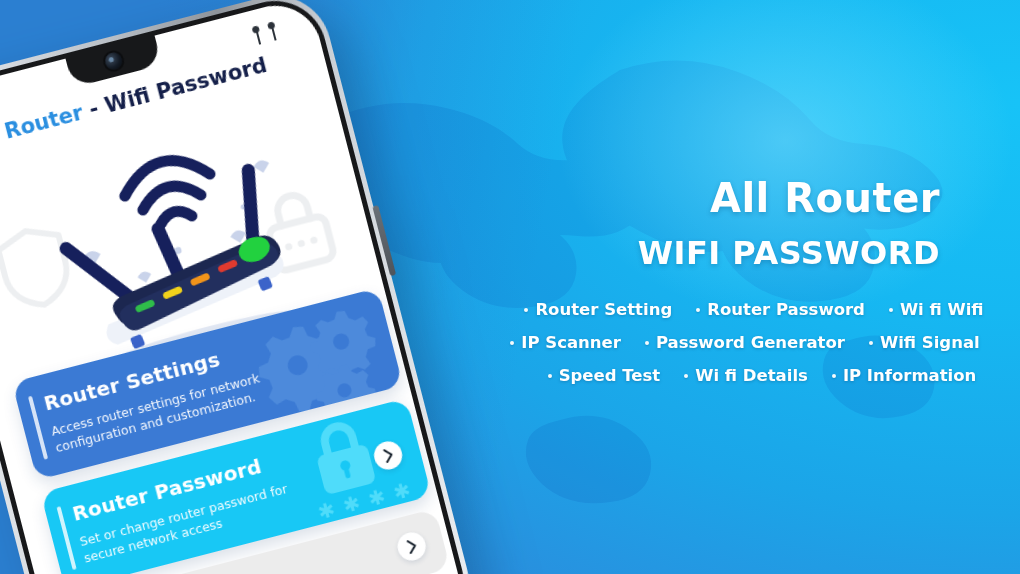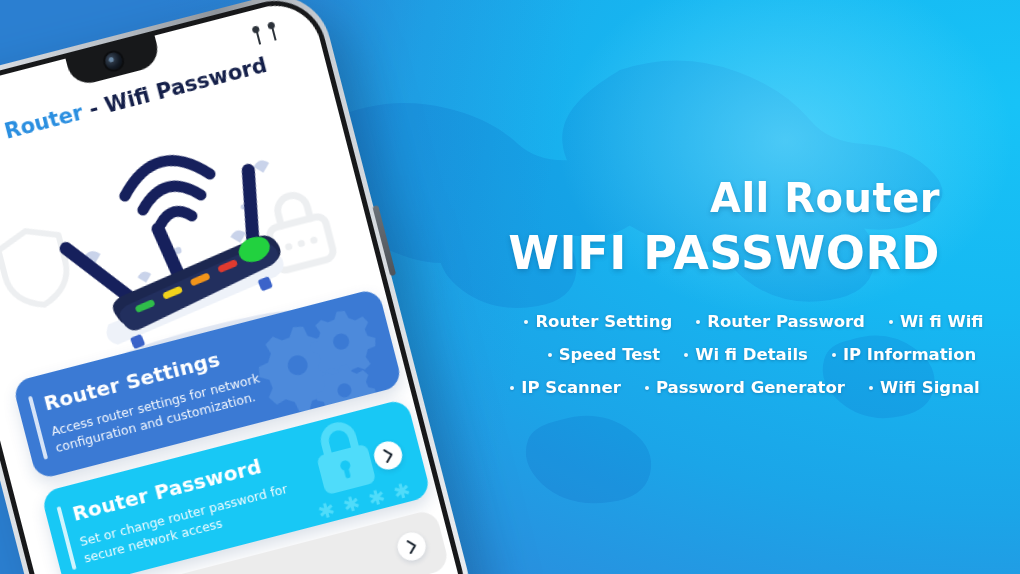--- a/index.html
+++ b/index.html
@@ -38,24 +38,24 @@
     pointer-events:none;
   }
   .headline{
     position:absolute; right:80px; width:480px; text-align:right;
     color:#ffffff; font-weight:bold; letter-spacing:.5px;
     text-shadow:0 2px 5px rgba(8,70,115,.30);
     font-family:"DejaVu Sans", sans-serif;
     white-space:nowrap;
   }
   #hl1{ top:176px; font-size:40px; line-height:44px; }
-  #hl2{ top:228px; font-size:46px; line-height:50px; right:80px; }
+  #hl2{ top:228px; font-size:32px; line-height:50px; right:80px; }
 
   #features{
-    position:absolute; top:312px; left:10px; width:530px;
+    position:absolute; top:300px; left:10px; width:530px;
   }
   .frow{
     display:flex; justify-content:center; align-items:center;
     margin-bottom:14px; gap:6px;
   }
   .frow.r1{ padding-left:18px; }
   .frow.r2{ padding-left:34px; }
   .frow.r3{ padding-left:0px; }
   .fitem{
     display:flex; align-items:center; gap:7px;
@@ -239,47 +239,47 @@
         <span class="fitem">
           <span class="dot"></span>
           <span>Router Password</span>
         </span>
         <span class="fitem">
           <span class="dot"></span>
           <span>Wi fi Wifi</span>
         </span>
       </div>
 
+      <div class="frow r3">
+        <span class="fitem">
+          <span class="dot"></span>
+          <span>IP Scanner</span>
+        </span>
+        <span class="fitem">
+          <span class="dot"></span>
+          <span>Password Generator</span>
+        </span>
+        <span class="fitem">
+          <span class="dot"></span>
+          <span>Wifi Signal</span>
+        </span>
+      </div>
+
       <div class="frow r2">
         <span class="fitem">
           <span class="dot"></span>
           <span>Speed Test</span>
         </span>
         <span class="fitem">
           <span class="dot"></span>
           <span>Wi fi Details</span>
         </span>
         <span class="fitem">
           <span class="dot"></span>
           <span>IP Information</span>
-        </span>
-      </div>
-
-      <div class="frow r3">
-        <span class="fitem">
-          <span class="dot"></span>
-          <span>IP Scanner</span>
-        </span>
-        <span class="fitem">
-          <span class="dot"></span>
-          <span>Password Generator</span>
-        </span>
-        <span class="fitem">
-          <span class="dot"></span>
-          <span>Wifi Signal</span>
         </span>
       </div>
 
     </div>
   </div>
 
   <div id="phonewrap">
     <div id="phone">
       <div id="bezel">
         <div id="screen">

